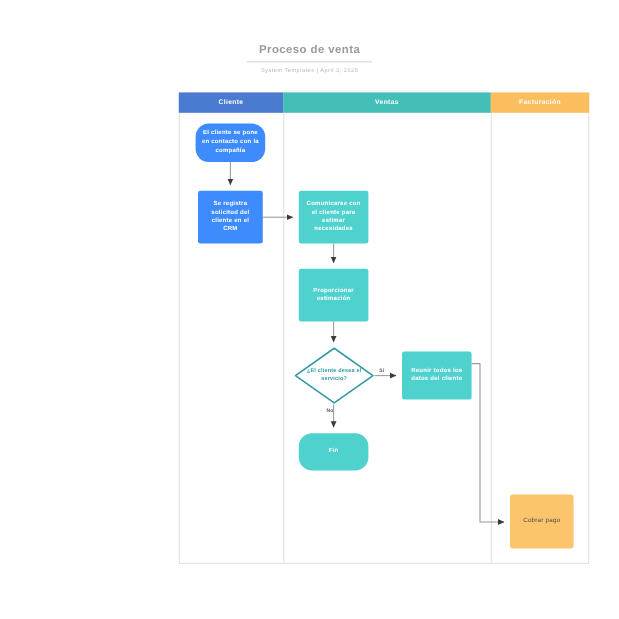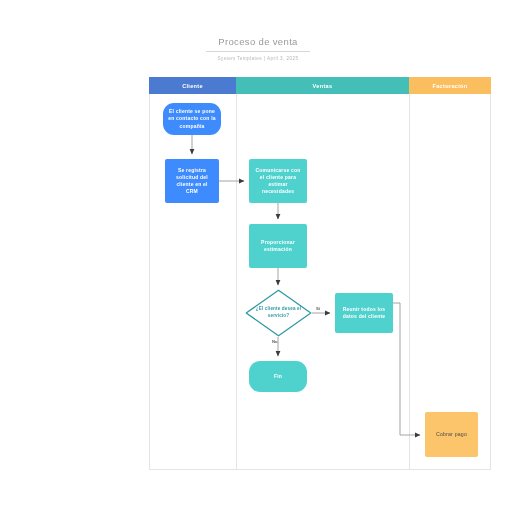--- a/index.html
+++ b/index.html
@@ -18,21 +18,21 @@
   
   #doc-header {
     position: absolute;
     left: 0;
     top: 36px;
     width: 516px;
     text-align: center;
   }
   #doc-title {
     font-size: 9.5px;
-    font-weight: normal;
+    font-weight: bold;
     letter-spacing: 0.35px;
     color: #9a9a9a;
     line-height: 12px;
   }
   #doc-rule {
     width: 104px;
     height: 1px;
     background: #d8d8d8;
     margin: 3px auto 0 auto;
   }

